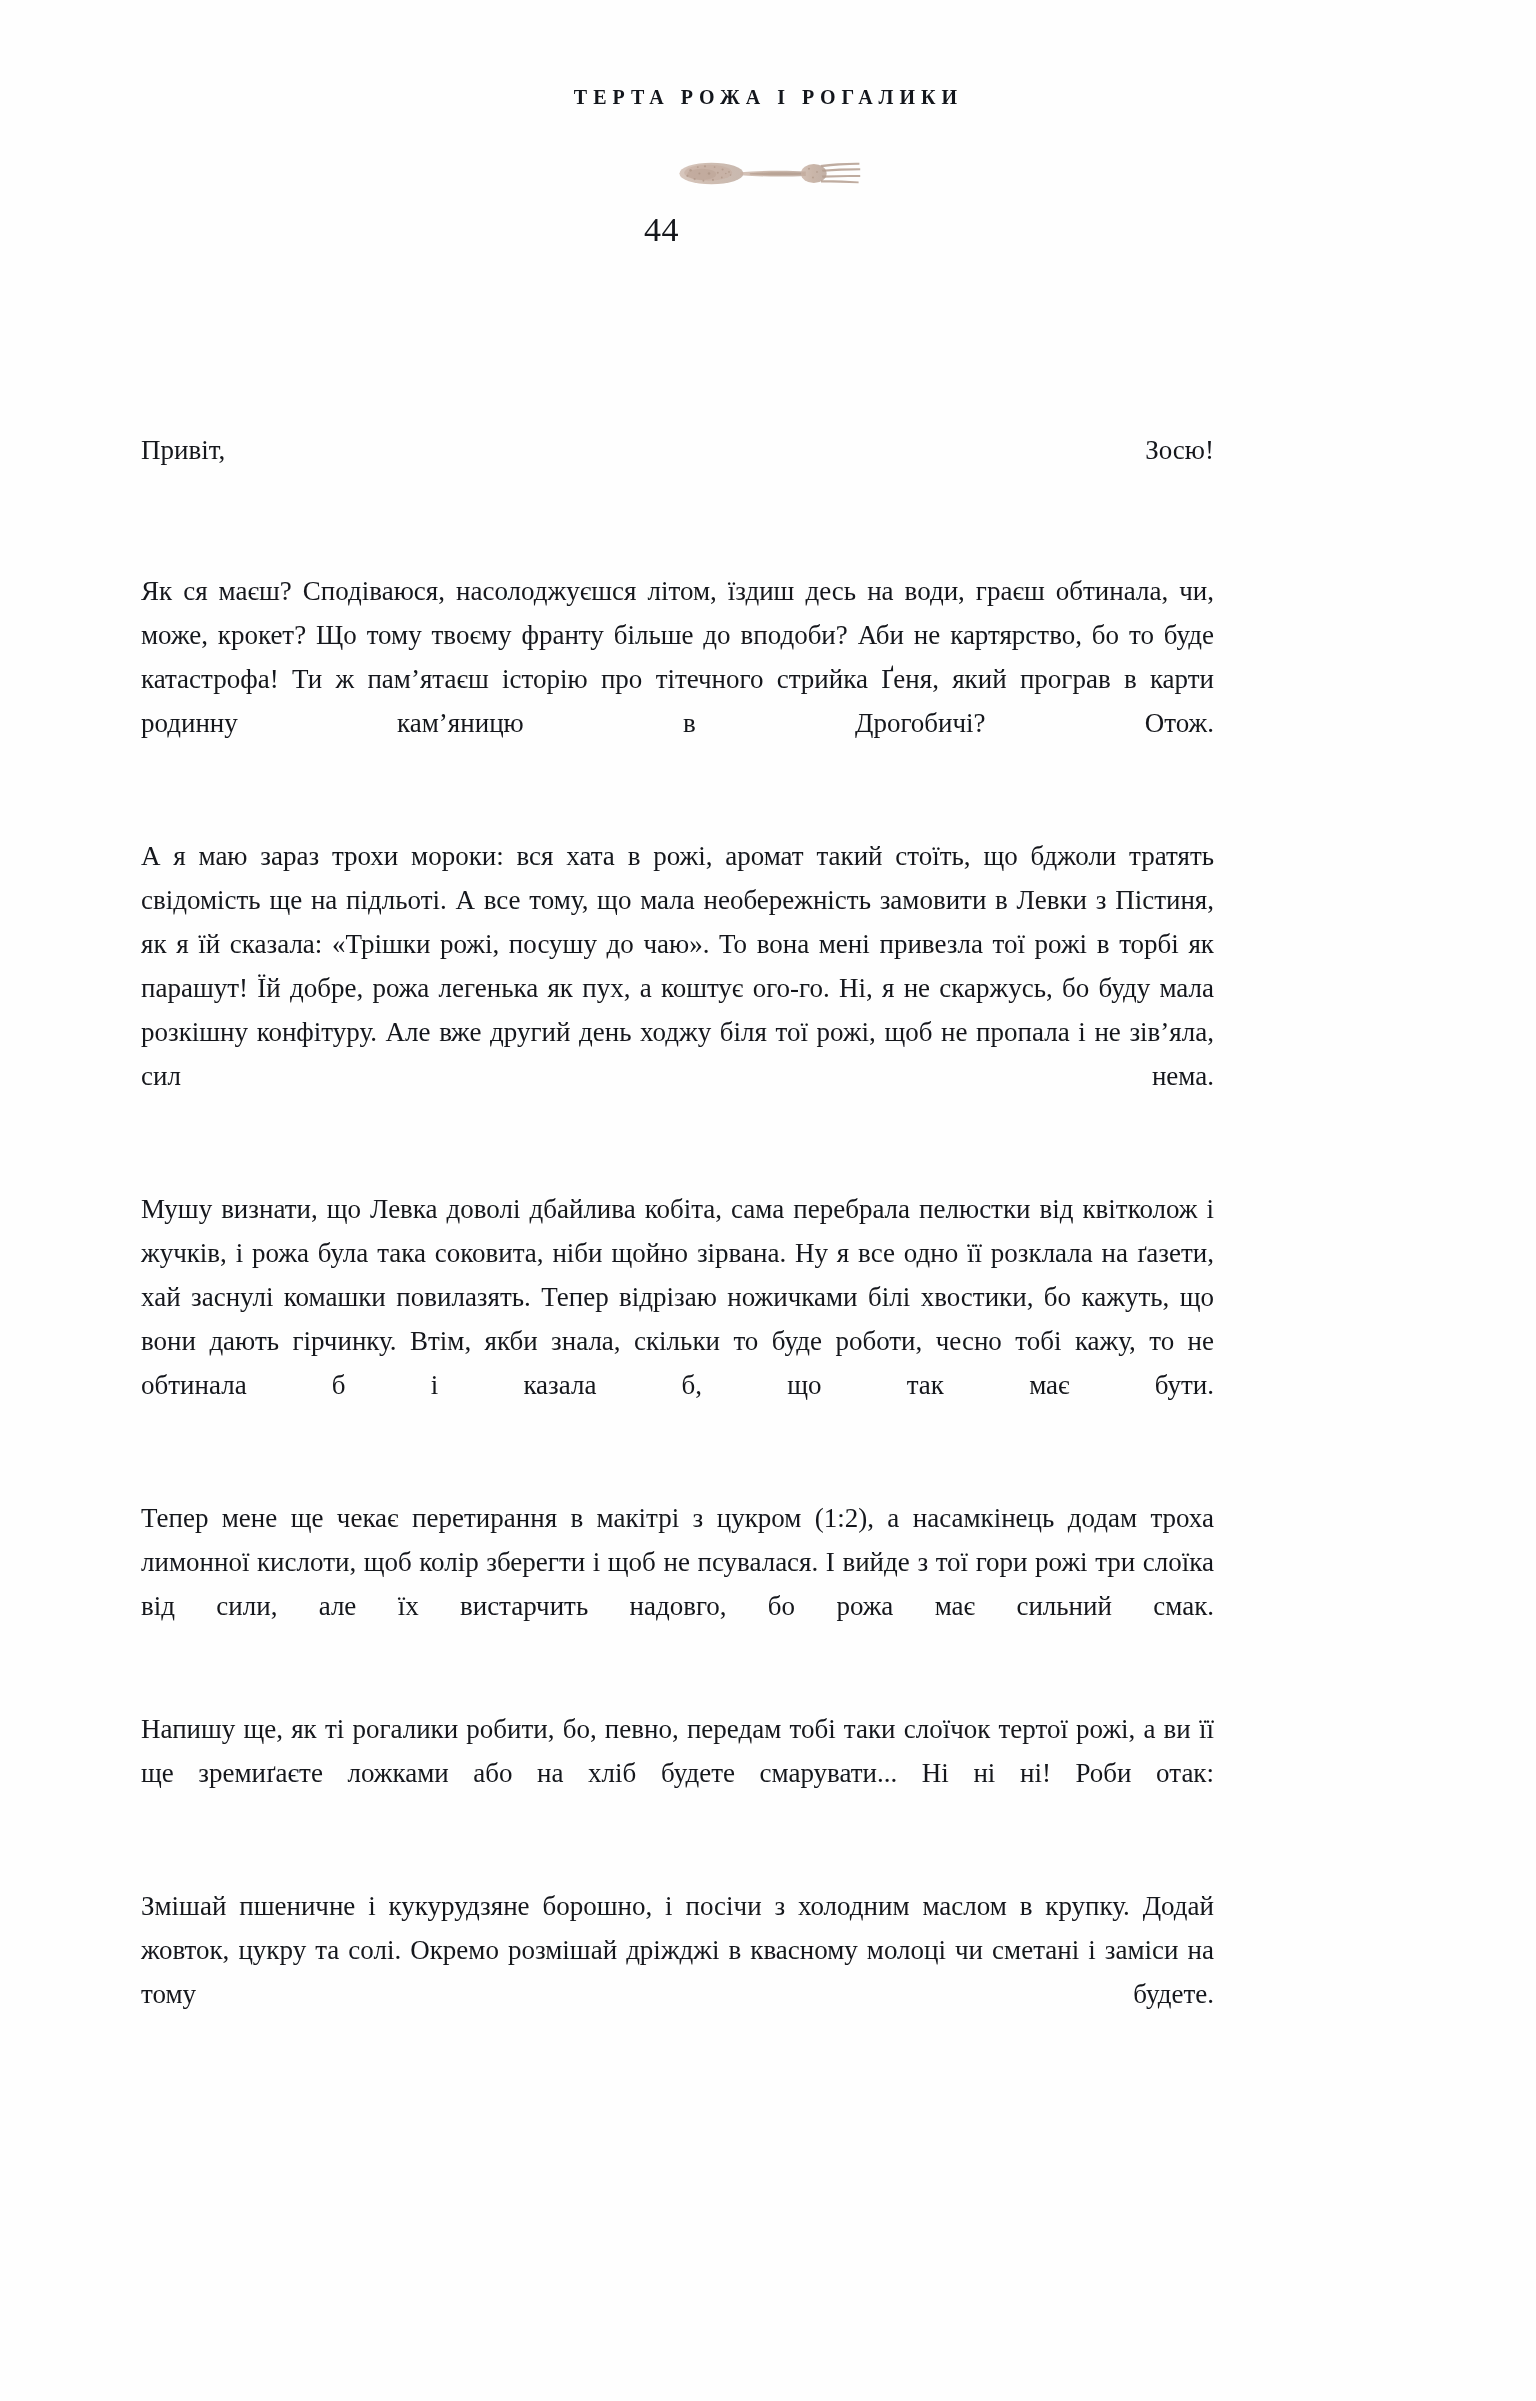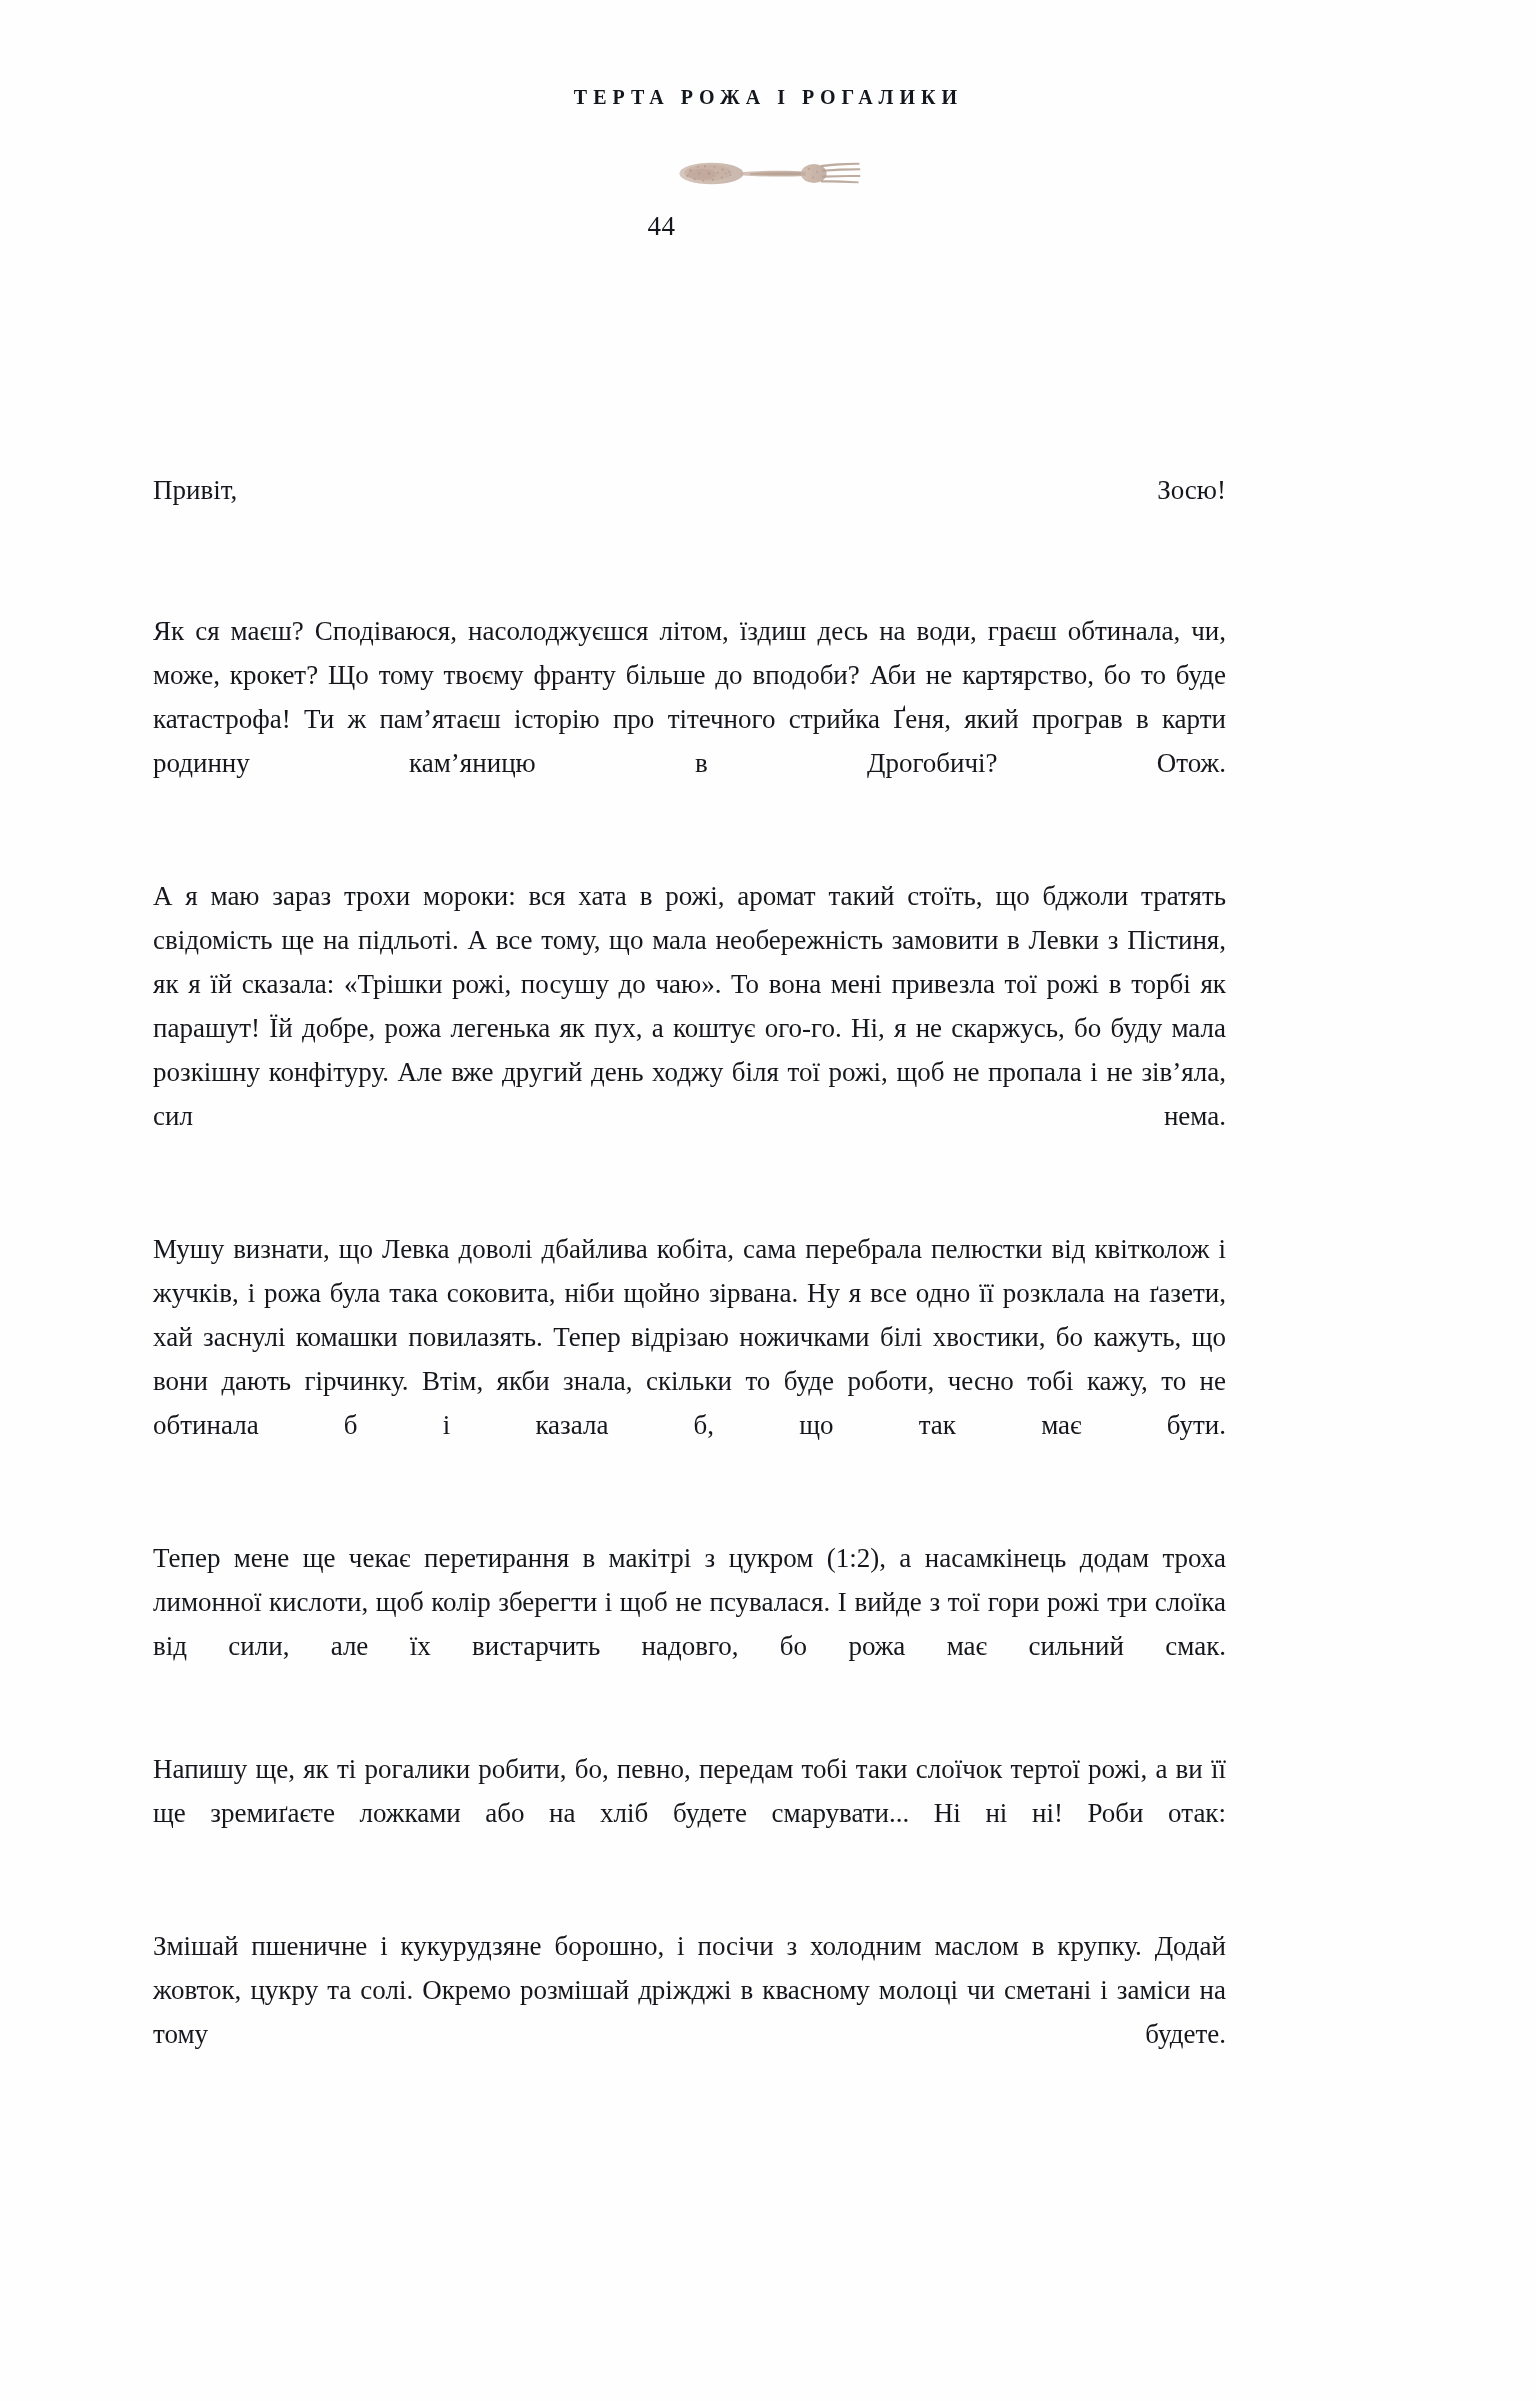--- a/index.html
+++ b/index.html
@@ -55,32 +55,31 @@
     display: block;
   }
 
   
   .folio {
     position: absolute;
     top: 211px;
     left: 0;
     width: 1323px;
     text-align: center;
-    font-size: 27px;
+    font-size: 34px;
     color: #15171c;
     letter-spacing: 0.4px;
   }
 
   
   .textblock {
     position: absolute;
-    top: 468px;
+    top: 428px;
     left: 141px;
     width: 1073px;
-    margin-left: 12px;
   }
 
   .para {
     margin: 0 0 45px 0;
     font-size: 27px;
     line-height: 44px;
     text-align: justify;
     text-justify: inter-word;
     color: #15171c;
     hyphens: none;

